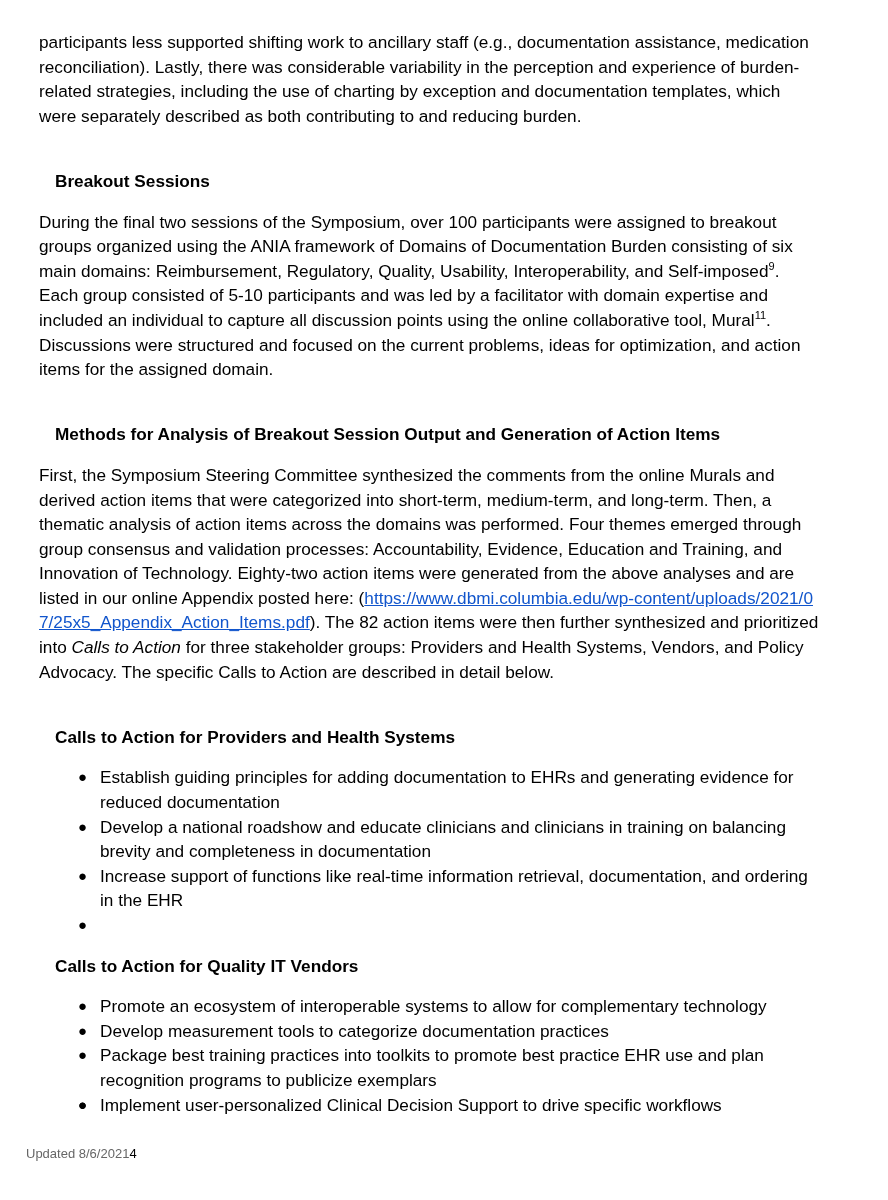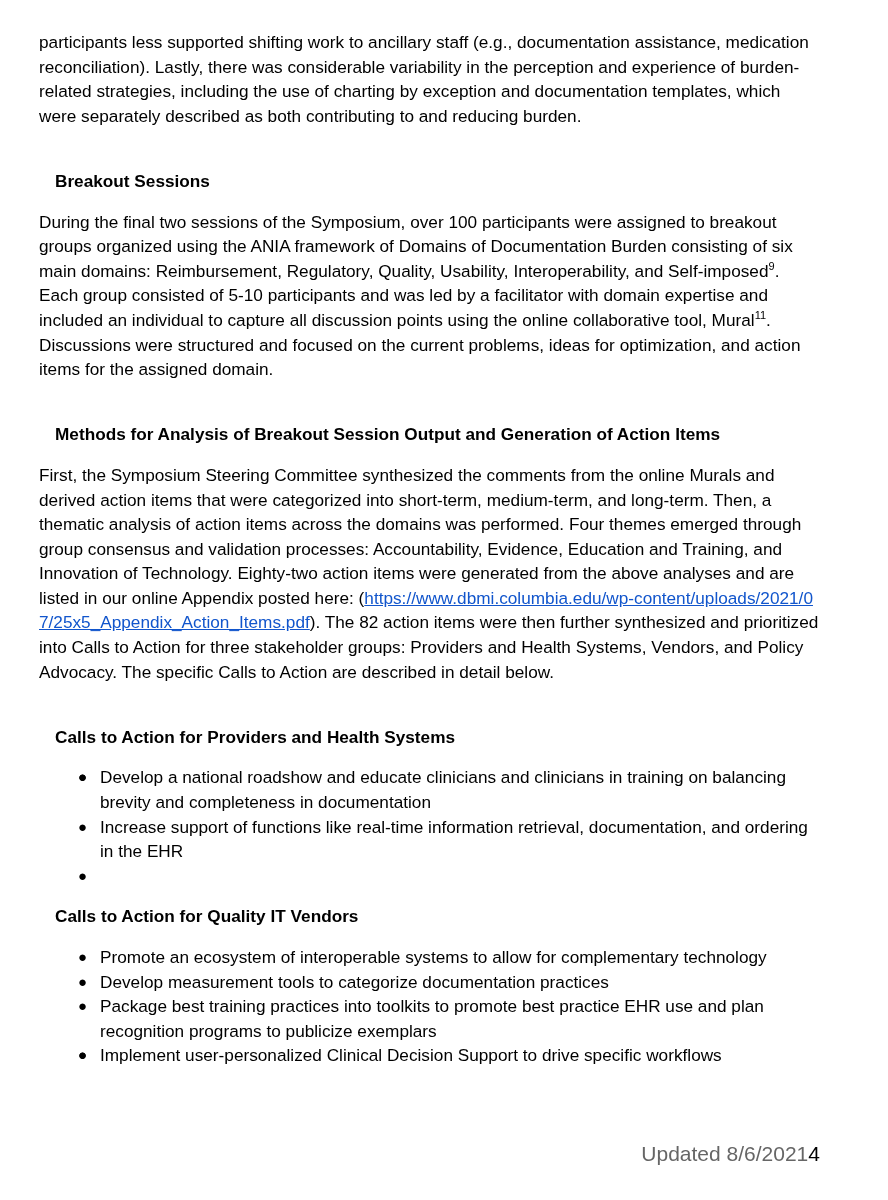--- a/index.html
+++ b/index.html
@@ -62,35 +62,35 @@
     top: 0;
     width: 14px;
     line-height: 24.6px;
     font-size: 15px;
   }
   a.link {
     color: #1155cc;
     text-decoration: underline;
     word-break: break-all;
   }
-  .italic { }
+  .italic { font-style: italic; }
   sup {
     font-size: 11px;
     vertical-align: super;
     line-height: 0;
   }
   .footer {
     position: absolute;
     left: 26px;
     right: 68px;
     top: 1143px;
     display: flex;
-    justify-content: flex-end;
+    justify-content: flex-start;
     align-items: baseline;
-    font-size: 21px;
+    font-size: 13px;
     line-height: 22px;
   }
   .footer .updated {
     color: #666666;
   }
   .footer .pageno {
     color: #000000;
   }
 </style>
 </head>
@@ -111,21 +111,21 @@
 
     <h3 class="heading">Methods for Analysis of Breakout Session Output and Generation of Action Items</h3>
 
     <p class="para"><span>First, the Symposium Steering Committee synthesized the comments from the online Murals and derived action items that were categorized into short-term, medium-term, and long-term. Then, a thematic analysis of action items across the domains was performed. Four themes emerged through group consensus and validation processes: Accountability, Evidence, Education and Training, and Innovation of Technology. Eighty-two action items were generated from the above analyses and are listed in our online Appendix posted here: (</span><a class="link" href="#">https://www.dbmi.columbia.edu/wp-content/uploads/2021/07/25x5_Appendix_Action_Items.pdf</a><span>). The 82 action items were then further synthesized and prioritized into </span><span class="italic">Calls to Action</span><span> for three stakeholder groups: Providers and Health Systems, Vendors, and Policy Advocacy. The specific Calls to Action are described in detail below.</span></p>
 
     <div class="spacer"></div>
 
     <h3 class="heading">Calls to Action for Providers and Health Systems</h3>
 
     <ul class="bullets">
-      <li><span class="dot">●</span></li>
+      <li><span class="dot">●</span><span>Establish guiding principles for adding documentation to EHRs and generating evidence for reduced documentation</span></li>
       <li><span class="dot">●</span><span>Develop a national roadshow and educate clinicians and clinicians in training on balancing brevity and completeness in documentation</span></li>
       <li><span class="dot">●</span><span>Increase support of functions like real-time information retrieval, documentation, and ordering in the EHR</span></li>
       <li><span class="dot">●</span></li>
     </ul>
 
     <div class="spacer"></div>
 
     <h3 class="heading">Calls to Action for Quality IT Vendors</h3>
 
     <ul class="bullets">

